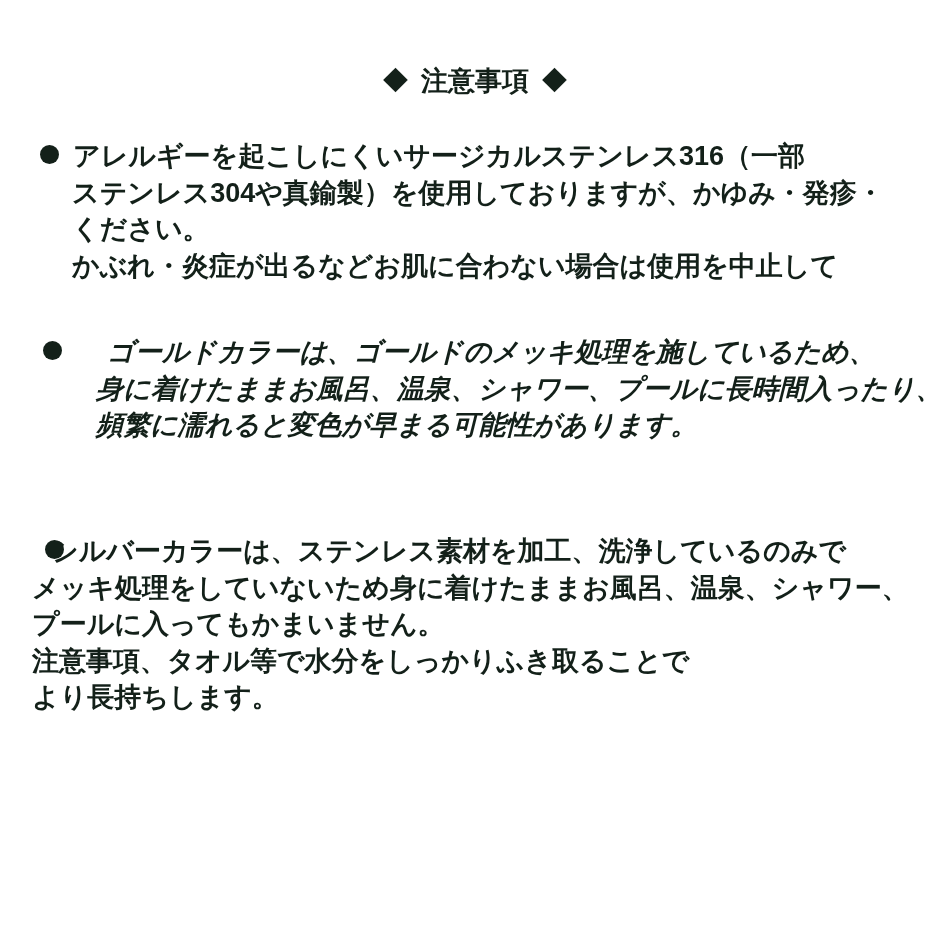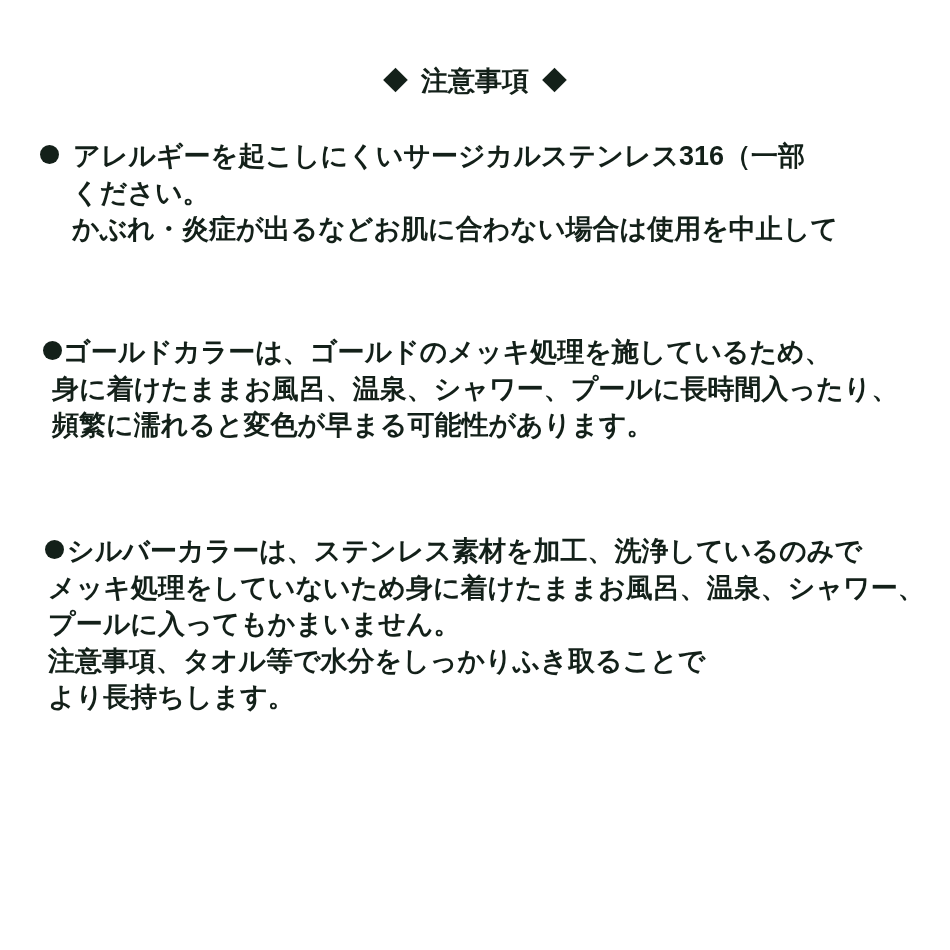--- a/index.html
+++ b/index.html
@@ -55,39 +55,40 @@
   }
   .note .note-text .line:first-child {
     text-indent: var(--first-indent, 0px);
   }
   .note-1 { top: 138px; }
   .note-1 .bullet { left: 40px; }
   .note-1 .note-text { padding-left: 72px; --first-indent: 1px; }
 
   .note-2 { top: 334px; }
   .note-2 .bullet { left: 43px; }
-  .note-2 .note-text { padding-left: 52px; --first-indent: 11px; }
+  .note-2 .note-text { padding-left: 96px; font-style: italic; --first-indent: 11px; }
 
   .note-3 { top: 533px; }
   .note-3 .bullet { left: 45px; }
-  .note-3 .note-text { padding-left: 48px; font-family: Liberation Serif, serif; --first-indent: 19px; }
+  .note-3 .note-text { padding-left: 32px; font-family: Liberation Serif, serif; --first-indent: 19px; }
 </style>
 </head>
 <body>
 
 <div class="canvas">
 
   <h1 class="title">
     <span class="diamond left">◆</span><span>注意事項</span><span class="diamond right">◆</span>
   </h1>
 
   <div class="note note-1">
     <span class="bullet"></span>
     <div class="note-text">
         <div class="line">アレルギーを起こしにくいサージカルステンレス316（一部</div>
+        <div class="line">ステンレス304や真鍮製）を使用しておりますが、かゆみ・発疹・</div>
         <div class="line">ください。</div>
         <div class="line">かぶれ・炎症が出るなどお肌に合わない場合は使用を中止して</div>
       </div>
   </div>
 
   <div class="note note-2">
     <span class="bullet"></span>
     <div class="note-text">
         <div class="line">ゴールドカラーは、ゴールドのメッキ処理を施しているため、</div>
         <div class="line">身に着けたままお風呂、温泉、シャワー、プールに長時間入ったり、</div>

